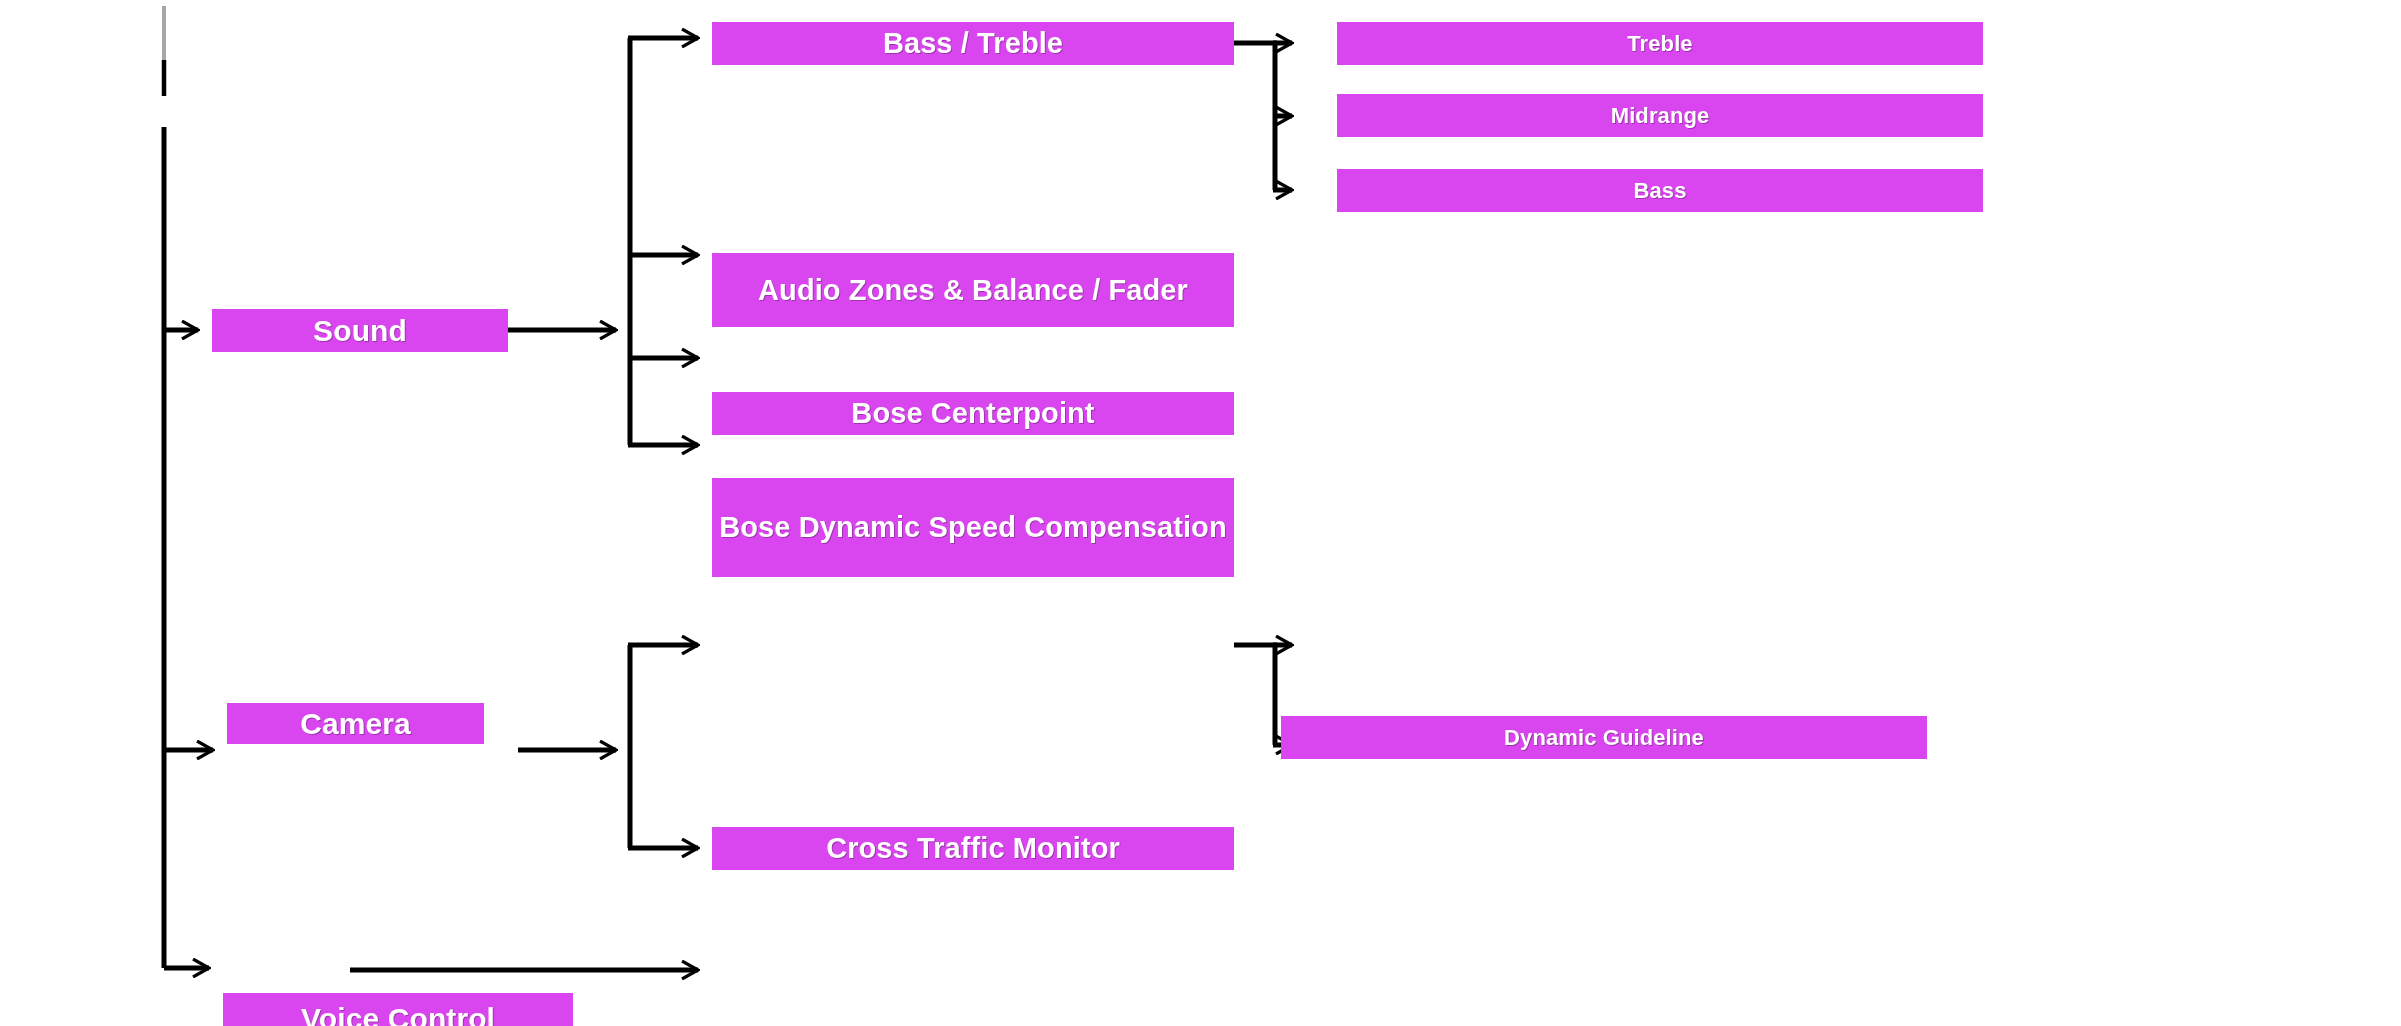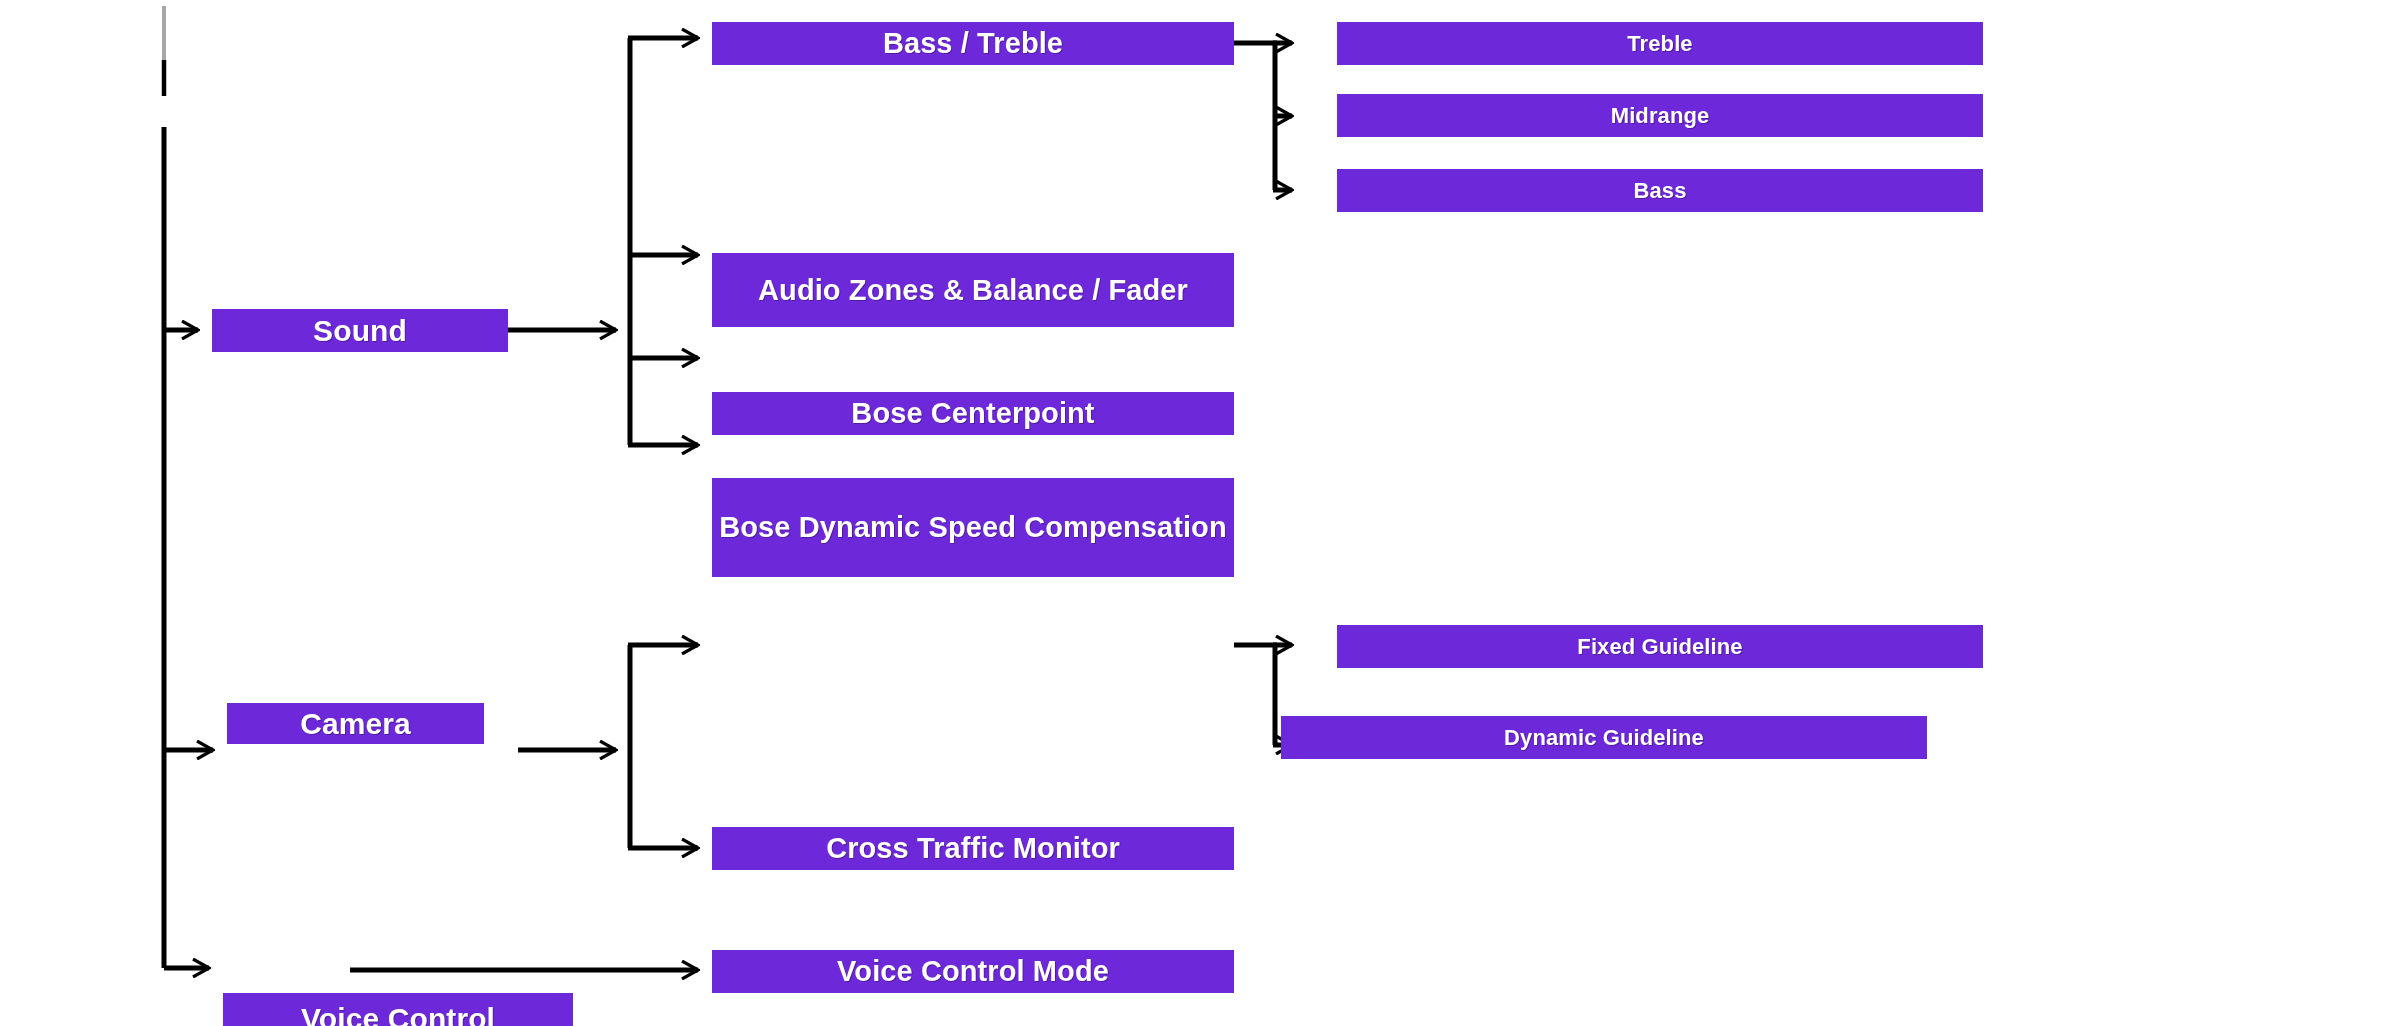--- a/index.html
+++ b/index.html
@@ -18,21 +18,21 @@
   #edges {
     position: absolute;
     left: 0;
     top: 0;
     width: 2401px;
     height: 1026px;
     pointer-events: none;
   }
   .node {
     position: absolute;
-    background: #6d28d9;
+    background: #d946ef;
     color: #ffffff;
     font-weight: bold;
     display: flex;
     align-items: center;
     justify-content: center;
     text-align: center;
     line-height: 1.18;
     letter-spacing: 0.1px;
     box-sizing: border-box;
     padding: 0 6px;
@@ -115,37 +115,31 @@
 
   <div class="node lvl2" style="left:712px; top:478px; width:522px; height:99px;">
     <span>Bose Dynamic Speed Compensation</span>
   </div>
 
 
   <div class="node lvl2" style="left:712px; top:827px; width:522px; height:43px;">
     <span>Cross Traffic Monitor</span>
   </div>
 
-  <div class="node lvl2" style="left:712px; top:950px; width:522px; height:43px;">
-    <span>Voice Control Mode</span>
-  </div>
 
   <div class="node lvl3" style="left:1337px; top:22px; width:646px; height:43px;">
     <span>Treble</span>
   </div>
 
   <div class="node lvl3" style="left:1337px; top:94px; width:646px; height:43px;">
     <span>Midrange</span>
   </div>
 
   <div class="node lvl3" style="left:1337px; top:169px; width:646px; height:43px;">
     <span>Bass</span>
   </div>
 
-  <div class="node lvl3" style="left:1337px; top:625px; width:646px; height:43px;">
-    <span>Fixed Guideline</span>
-  </div>
 
   <div class="node lvl3" style="left:1281px; top:716px; width:646px; height:43px;">
     <span>Dynamic Guideline</span>
   </div>
 
 </div>
 
 </body></html>

